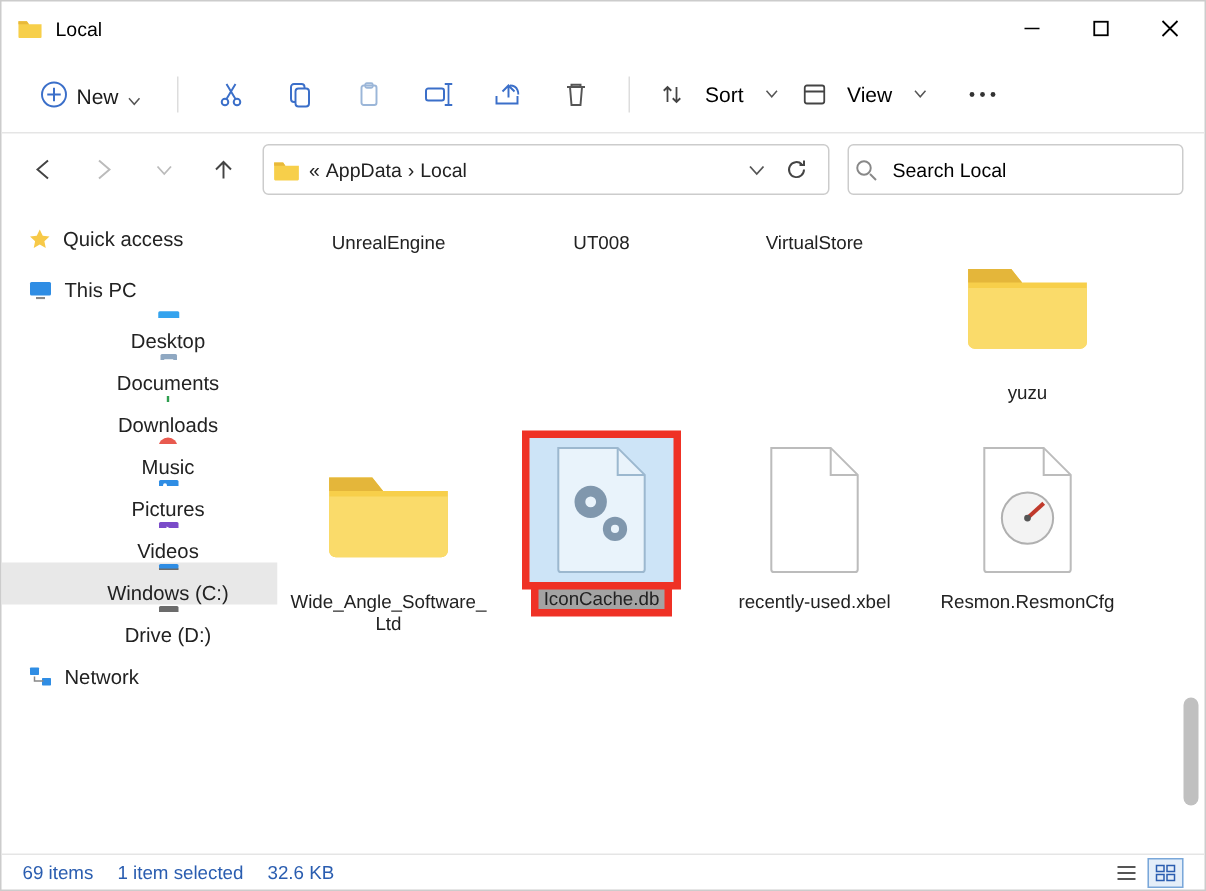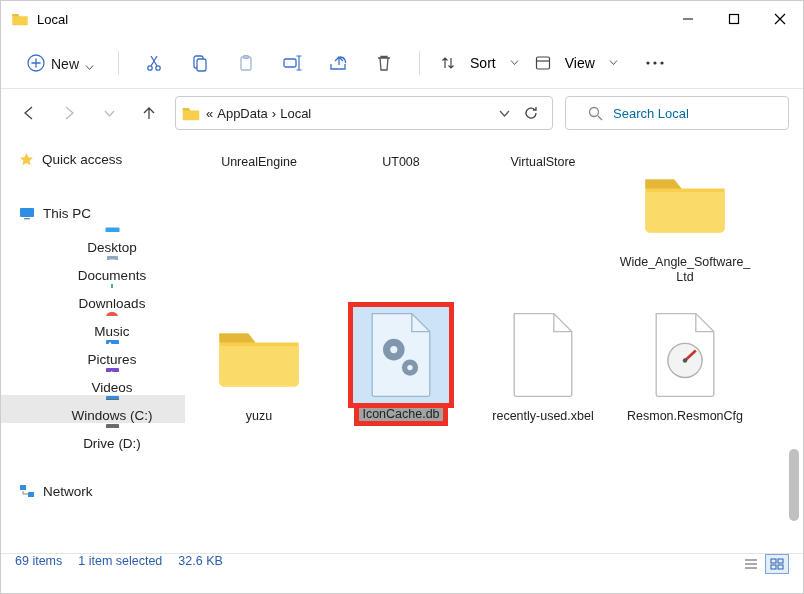--- a/index.html
+++ b/index.html
@@ -19,42 +19,42 @@
   .tool-icon { width: 38px; height: 36px; display: flex; align-items: center; justify-content: center; color: #3b6fc9; border-radius: 4px; }
   .tool-label { display: flex; align-items: center; gap: 14px; font-size: 14px; padding: 6px 4px; }
   
   
   .navrow { height: 48px; display: flex; align-items: center; padding: 0 14px; gap: 12px; }
   .nav-arrow { width: 28px; height: 28px; display: flex; align-items: center; justify-content: center; color: #5a5a5a; }
   .nav-arrow.disabled { color: #b0b0b0; }
   .addressbar { flex: 1; height: 34px; border: 1px solid #ccc; border-radius: 4px; display: flex; align-items: center; padding: 0 6px; gap: 6px; }
   .crumbs { flex: 1; display: flex; align-items: center; gap: 4px; font-size: 13px; color: #222; }
   .refresh { width: 30px; display:flex; align-items:center; justify-content:center; color:#444;}
-  .searchbox { width: 224px; height: 34px; border: 1px solid #ccc; border-radius: 4px; display: flex; align-items: center; padding: 0 22px; gap: 10px; color: #0369a1; font-size: 13px; }
+  .searchbox { width: 224px; height: 34px; border: 1px solid #ccc; border-radius: 4px; display: flex; align-items: center; padding: 0 4px; gap: 10px; color: #000000; font-size: 13px; }
   
   
   .main { flex: 1; display: flex; overflow: hidden; }
   .sidebar { width: 184px; padding: 8px 0; font-size: 13.5px; color: #222; overflow-y:auto; }
   .side-item { display: flex; align-items: center; gap: 8px; height: 28px; padding-left: 18px; }
   .side-item.sub { padding-left: 38px; flex-direction: column; }
   .side-item.selected { background: #e8e8e8; justify-content: space-between; }
-  .side-item.spaced { margin-top: 26px; }
+  .side-item.spaced { margin-top: 6px; }
   
   .filegrid { flex: 1; padding: 10px 10px 10px 6px; position: relative; overflow: hidden;}
   .grid-inner { display: flex; flex-wrap: wrap; align-content: flex-start; gap: 14px 6px; width: 100%; }
   .item { width: 136px; display: flex; flex-direction: column; align-items: center; text-align: center; font-size: 12.5px; color: #222; padding: 4px 2px 2px; }
   .item .iconwrap { width: 100px; height: 100px; display: flex; align-items: center; justify-content: center; }
   .item .label { margin-top: 4px; line-height: 1.2; word-break: break-word; }
   .item.highlighted .iconwrap { outline: 5px solid #ef3125; outline-offset: -2px; background: #cde4f7; }
   .item.highlighted .label { background: #a3a3a3; outline: 5px solid #ef3125; outline-offset:-3px; padding:2px 6px; margin-top:0;}
   
   .scroll-pill { position:absolute; right:4px; bottom:32px; width:10px; height:72px; background:#c0c0c0; border-radius:5px;}
   
   
-  .statusbar { height: 40px; border-top: 1px solid #e5e5e5; display: flex; padding: 0 14px; font-size: 12.5px; color: #2a5db0; gap: 16px; }
+  .statusbar { height: 24px; border-top: 1px solid #e5e5e5; display: flex; align-items: center; padding: 0 14px; font-size: 12.5px; color: #2a5db0; gap: 16px; }
   .statusbar .views { margin-left:auto; display:flex; gap:2px;}
   .viewbtn { width:24px; height:20px; display:flex; align-items:center; justify-content:center; border:1px solid transparent;}
   .viewbtn.active { border-color:#7aa7d9; background:#e4eef9;}
   
   
   svg { display: block; }
 </style>
 </head>
 <body>
 
@@ -306,31 +306,31 @@
         </div>
 
       <div class="item">
         <div class="iconwrap">
             <svg width="90" height="72" viewBox="0 0 100 80">
               <path d="M6 16h32l8 10h48v44a5 5 0 0 1-5 5H11a5 5 0 0 1-5-5z" fill="#f7cf4a"></path>
               <path d="M6 16h32l8 10H6z" fill="#e4b63a"></path>
               <path d="M6 30h88v40a5 5 0 0 1-5 5H11a5 5 0 0 1-5-5z" fill="#fadb6a"></path>
             </svg>
           </div>
-        <span class="label">Wide_Angle_Software_Ltd</span>
+        <span class="label">yuzu</span>
       </div>
       <div class="item">
         <div class="iconwrap">
             <svg width="90" height="72" viewBox="0 0 100 80">
               <path d="M6 16h32l8 10h48v44a5 5 0 0 1-5 5H11a5 5 0 0 1-5-5z" fill="#f7cf4a"></path>
               <path d="M6 16h32l8 10H6z" fill="#e4b63a"></path>
               <path d="M6 30h88v40a5 5 0 0 1-5 5H11a5 5 0 0 1-5-5z" fill="#fadb6a"></path>
             </svg>
           </div>
-        <span class="label">yuzu</span>
+        <span class="label">Wide_Angle_Software_Ltd</span>
       </div>
       <div class="item highlighted">
         <div class="iconwrap">
             <svg width="72" height="90" viewBox="0 0 80 100">
               <path d="M8 4h44l20 20v70a2 2 0 0 1-2 2H10a2 2 0 0 1-2-2z" fill="#e9f3fb" stroke="#9cb8cf" stroke-width="1.5"></path>
               <path d="M52 4v20h20" fill="none" stroke="#9cb8cf" stroke-width="1.5"></path>
               <g fill="#8097ad">
                 <circle cx="32" cy="44" r="12"></circle>
                 <circle cx="50" cy="64" r="9"></circle>
               </g>

